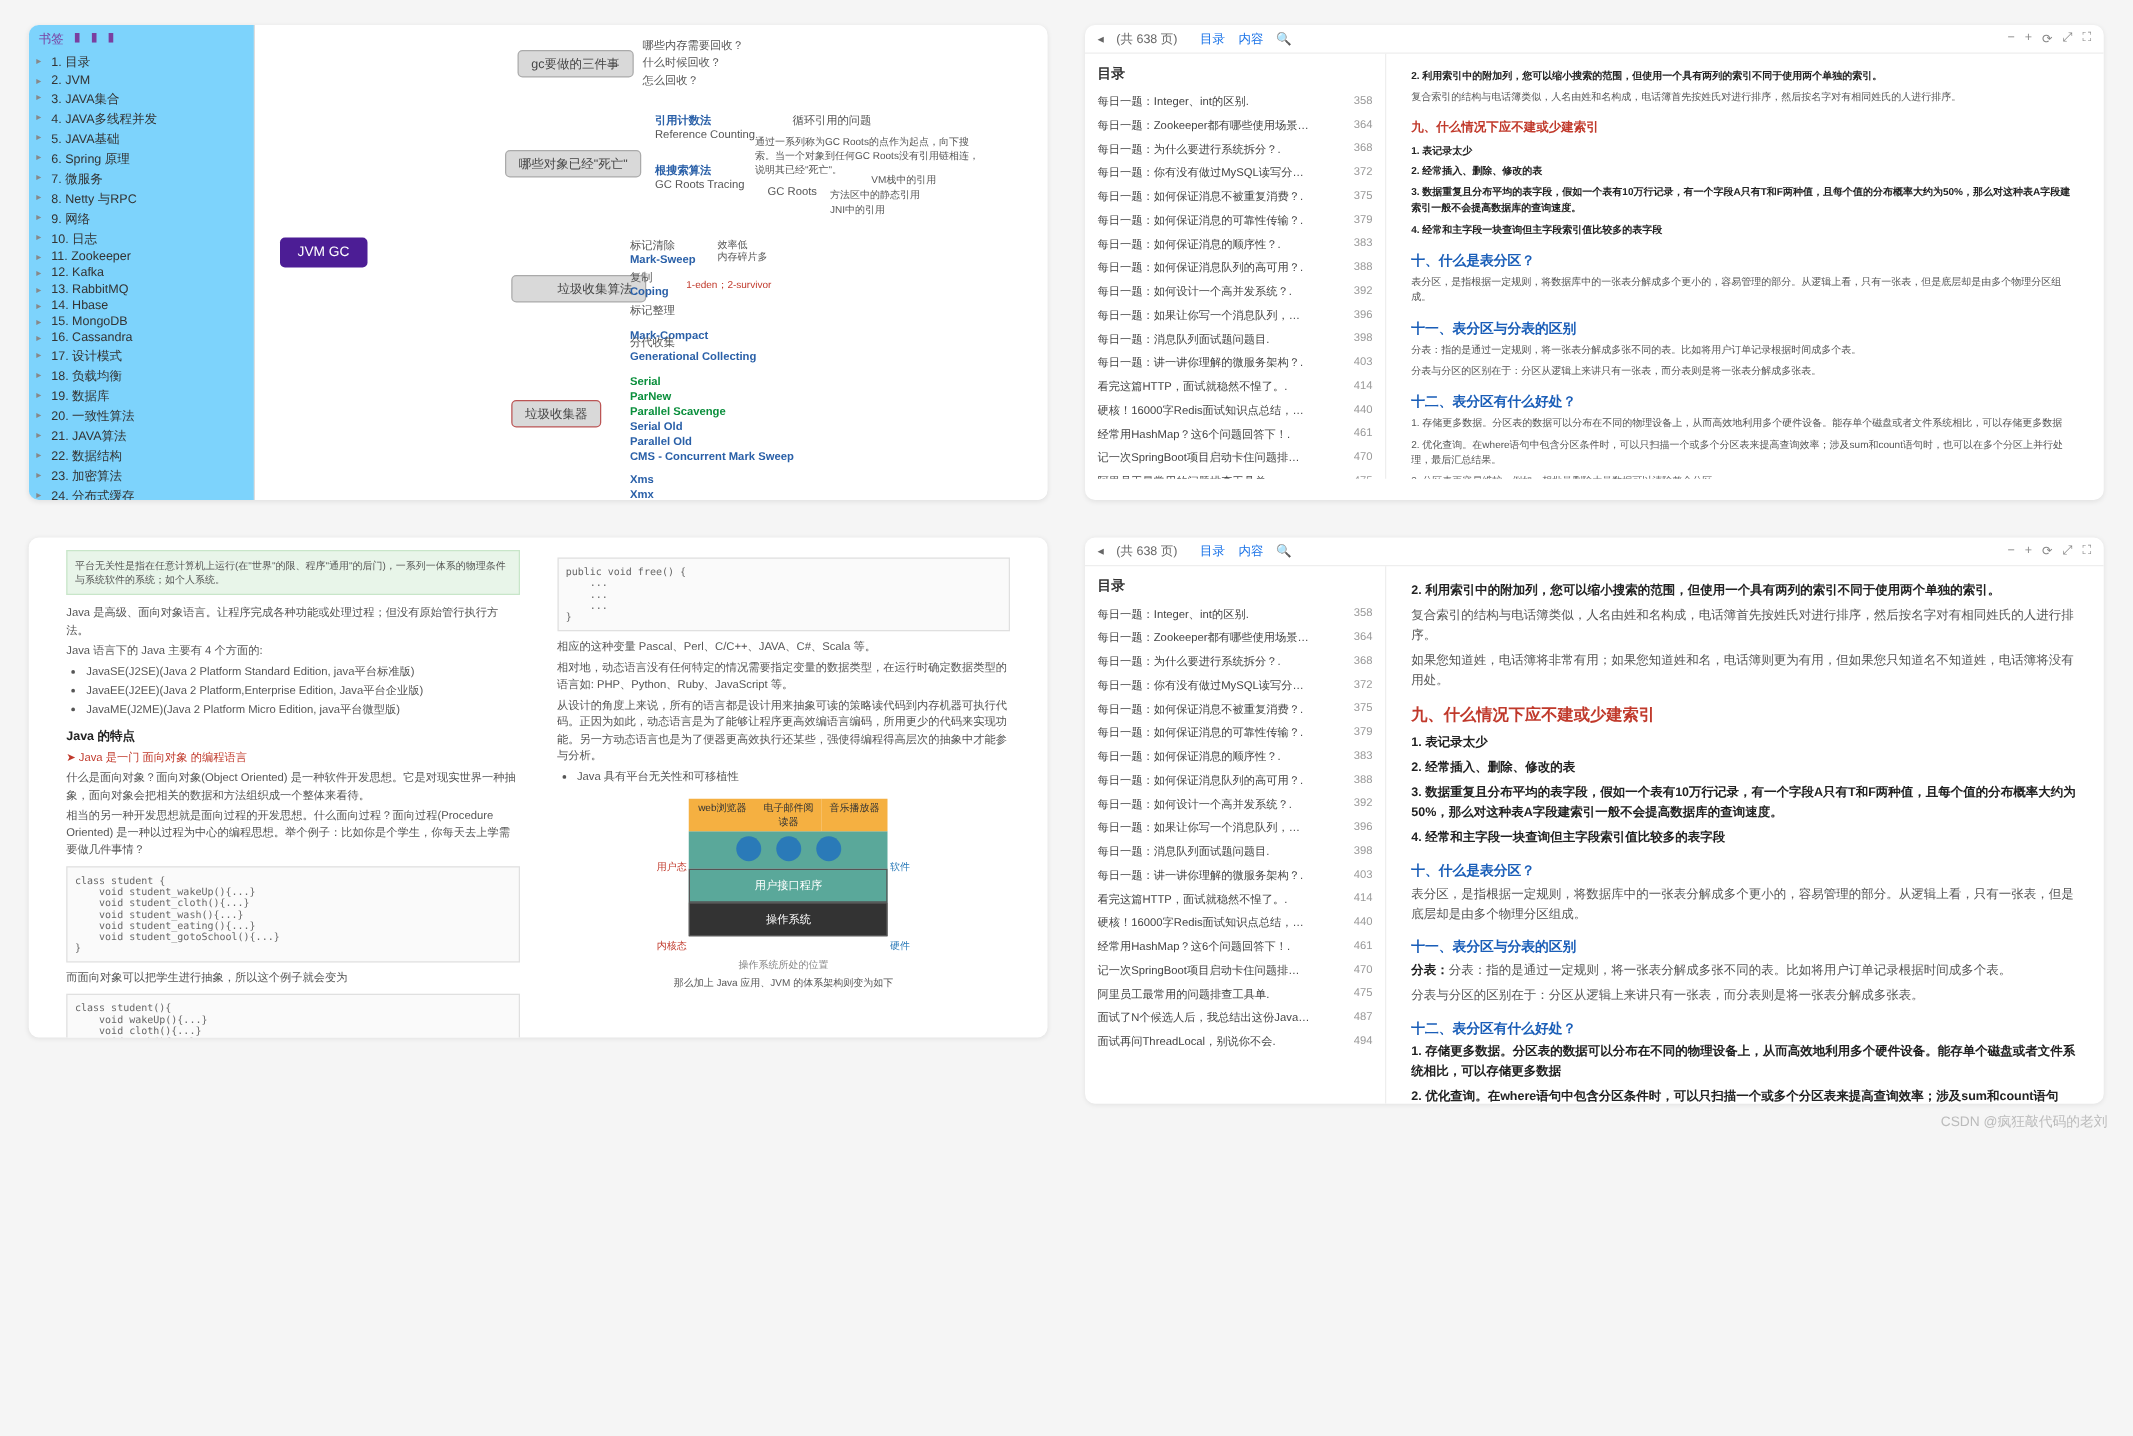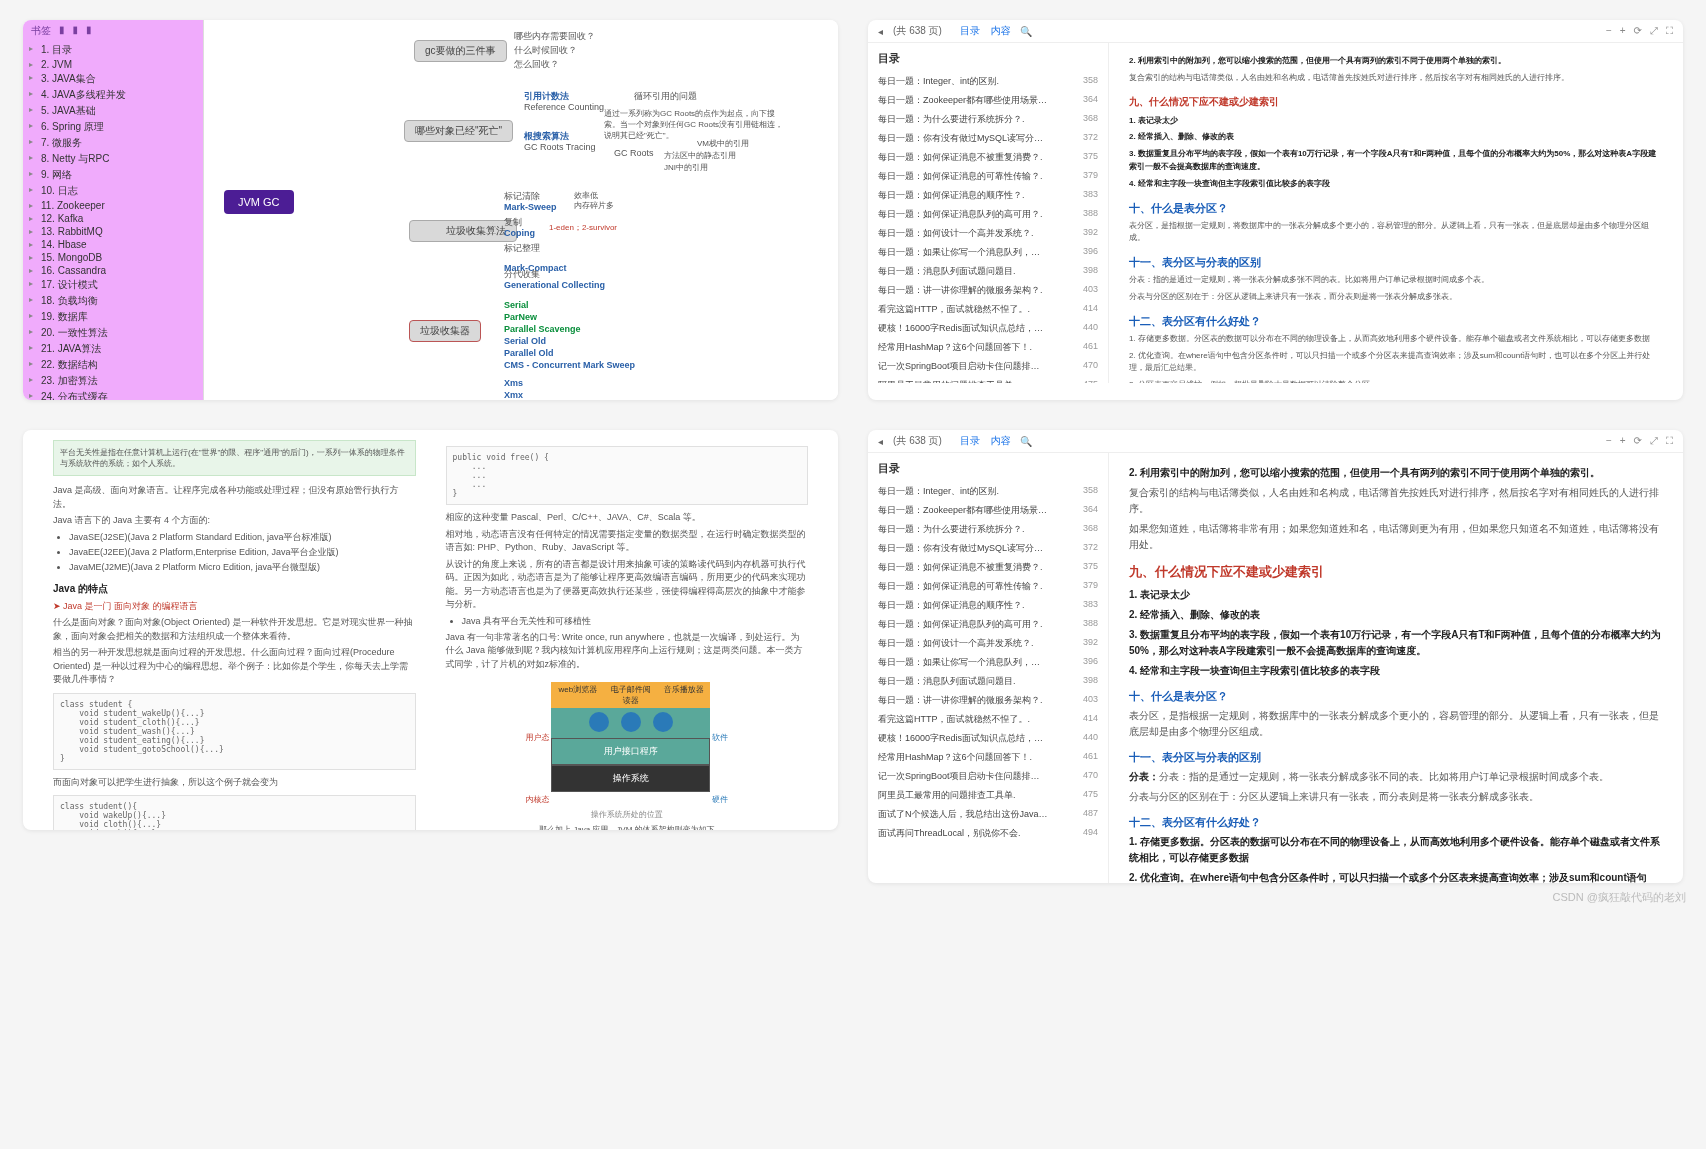--- a/index.html
+++ b/index.html
@@ -23,21 +23,21 @@
     border-radius: 8px;
     box-shadow: 0 1px 4px rgba(0,0,0,0.08);
     overflow: hidden;
     position: relative;
   }
   
   .p1 { display: flex; height: 380px; }
   .bookmarks {
     width: 180px;
     border-right: 1px solid #ddd;
-    background: #f0abfc;
+    background: #7dd3fc;
     font-size: 10px;
     overflow: hidden;
   }
   .bm-head { padding: 4px 8px; color: #666; display:flex; gap:8px; }
   .bm-head span { color:#7a3fa0; }
   .bm-list { list-style: none; margin: 0; padding: 0 4px; }
   .bm-list li { padding: 1px 0 1px 14px; white-space: nowrap; color: #333; position:relative; }
   .bm-list li::before { content:"▸"; position:absolute; left:2px; color:#888; font-size:8px; top:2px;}
   .mindmap { flex: 1; position: relative; background: #fff; }
   .mm-root {
@@ -328,21 +328,20 @@
     ...
     ...
     ...
 }</div>
       <p>相应的这种变量 Pascal、Perl、C/C++、JAVA、C#、Scala 等。</p>
       <p>相对地，动态语言没有任何特定的情况需要指定变量的数据类型，在运行时确定数据类型的语言如: PHP、Python、Ruby、JavaScript 等。</p>
       <p>从设计的角度上来说，所有的语言都是设计用来抽象可读的策略读代码到内存机器可执行代码。正因为如此，动态语言是为了能够让程序更高效编语言编码，所用更少的代码来实现功能。另一方动态语言也是为了便器更高效执行还某些，强使得编程得高层次的抽象中才能参与分析。</p>
       <ul>
             <li>Java 具有平台无关性和可移植性</li>
           </ul>
-      <p>Java 有一句非常著名的口号: Write once, run anywhere，也就是一次编译，到处运行。为什么 Java 能够做到呢？我内核知计算机应用程序向上运行规则；这是两类问题。本一类方式同学，计了片机的对如z标准的。</p>
       <div class="diagram">
         <table style="margin:0 auto; border-collapse:collapse;">
           <tbody>
                 <tr>
             <td class="side-label">用户态</td>
             <td>
               <div style="display:flex;">
                 <div class="dia-top" style="flex:1;">web浏览器</div>
                 <div class="dia-top" style="flex:1;">电子邮件阅读器</div>
                 <div class="dia-top" style="flex:1;">音乐播放器</div>

